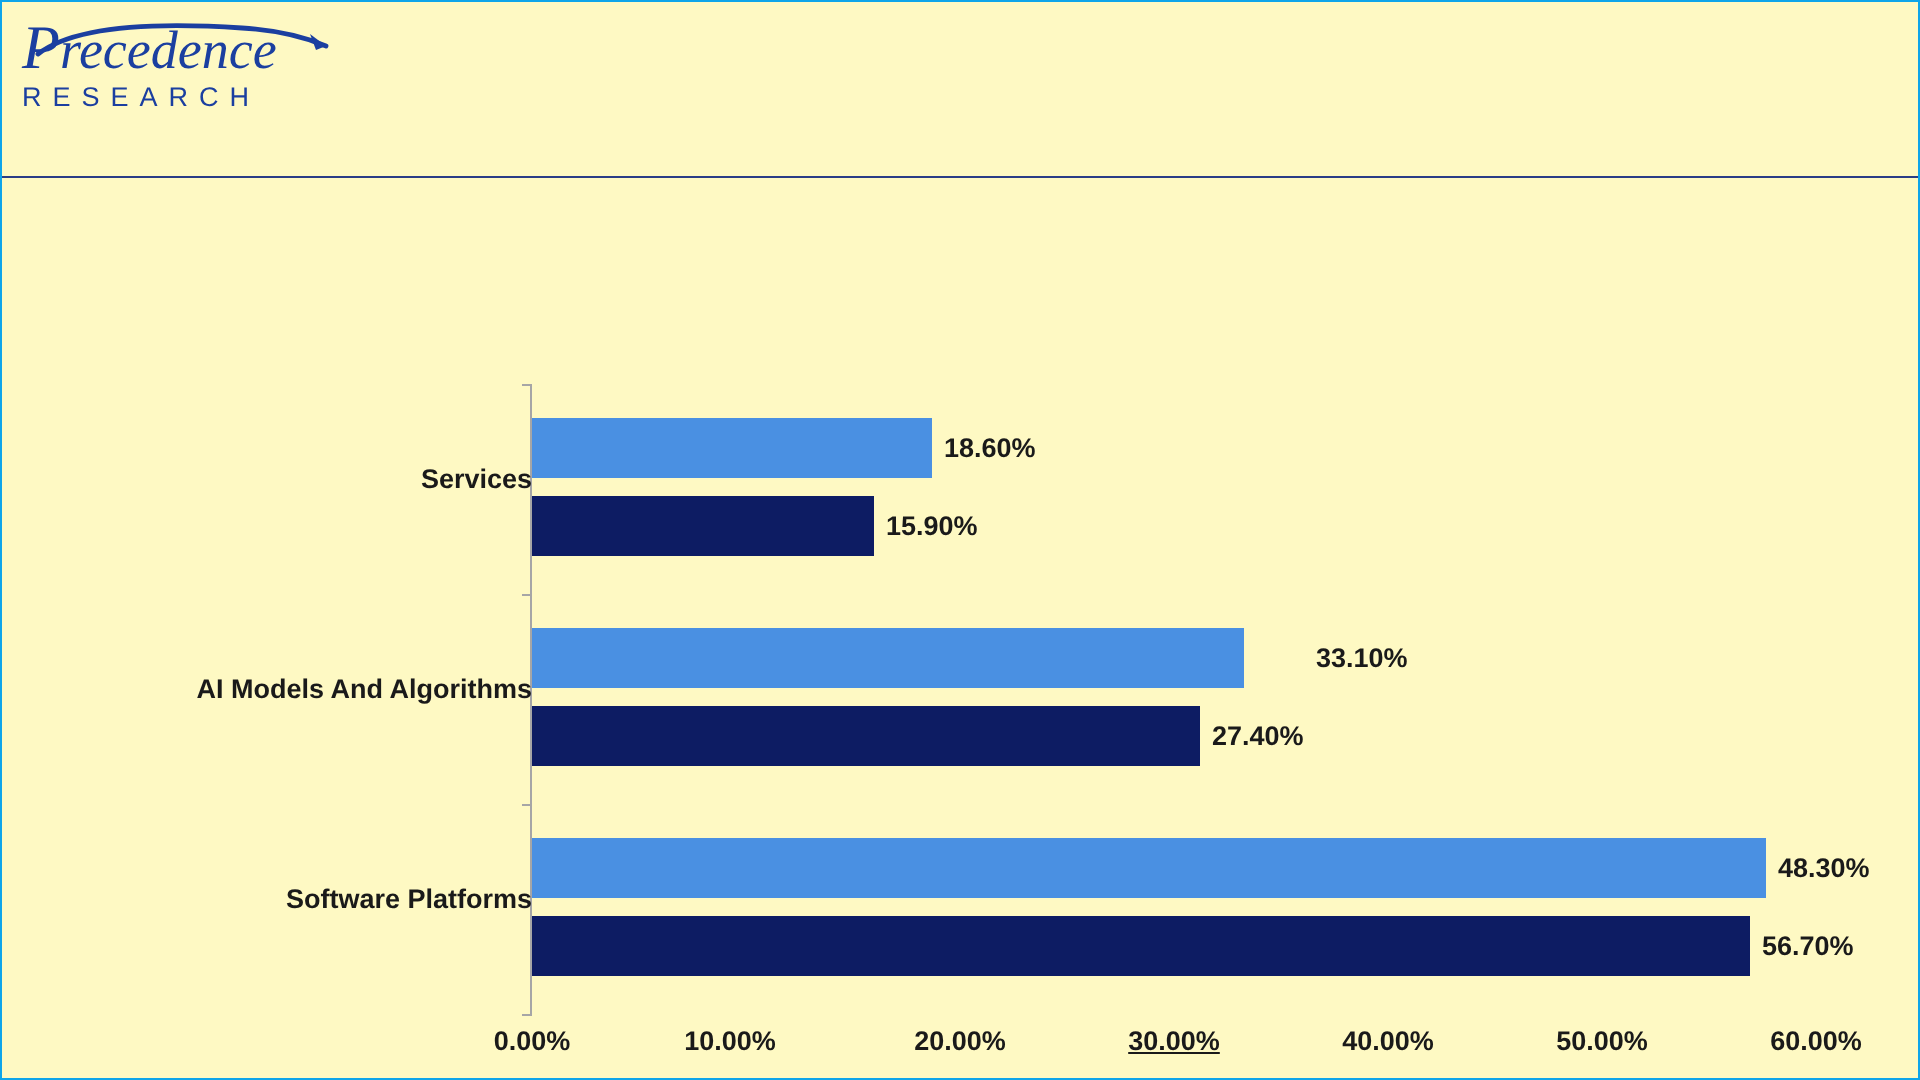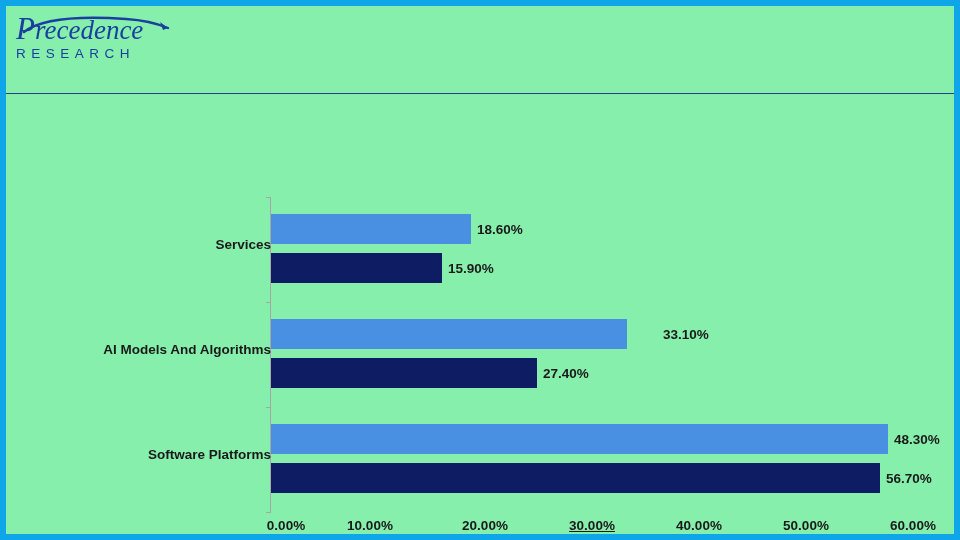--- a/index.html
+++ b/index.html
@@ -7,22 +7,22 @@
     padding: 0;
     background: #ffffff;
   }
   body {
     font-family: "Liberation Sans", sans-serif;
   }
   #page {
     position: relative;
     width: 960px;
     height: 540px;
-    background: #86efac;
-    border: 6px solid #0ea5e9;
+    background: #fef9c3;
+    border: 1px solid #0ea5e9;
     box-sizing: border-box;
     overflow: hidden;
   }
 
   
   #header {
     position: relative;
     height: 88px;
     border-bottom: 1px solid #2a3d86;
     box-sizing: border-box;
@@ -185,40 +185,40 @@
           <span class="bar-label" style="left:100%;">15.90%</span>
         </div>
       </div>
 
       <div class="group" style="top:113px;height:93px;">
         <div class="tick-mark" style="top:-8px;"></div>
         <div class="cat-label" style="top:32px;">AI Models And Algorithms</div>
         <div class="bar s2035" style="top:9px;width:356px;">
           <span class="bar-label" style="left:100%;padding-left:36px;">33.10%</span>
         </div>
-        <div class="bar s2025" style="top:48px;width:266px;">
+        <div class="bar s2025" style="top:48px;width:334px;">
           <span class="bar-label" style="left:100%;">27.40%</span>
         </div>
       </div>
 
       <div class="group" style="top:218px;height:93px;">
         <div class="tick-mark" style="top:-8px;"></div>
         <div class="cat-label" style="top:32px;">Software Platforms</div>
         <div class="bar s2035" style="top:9px;width:617px;">
           <span class="bar-label" style="left:100%;">48.30%</span>
         </div>
         <div class="bar s2025" style="top:48px;width:609px;">
           <span class="bar-label" style="left:100%;">56.70%</span>
         </div>
         <div class="tick-mark" style="top:97px;"></div>
       </div>
     </div>
 
     <div id="x-labels">
-      <div class="x-label" style="left:16px;">0.00%</div>
+      <div class="x-label" style="left:1px;">0.00%</div>
       <div class="x-label" style="left:100px;">10.00%</div>
       <div class="x-label" style="left:215px;">20.00%</div>
       <div class="x-label" style="left:322px;text-decoration:underline;">30.00%</div>
       <div class="x-label" style="left:429px;">40.00%</div>
       <div class="x-label" style="left:536px;">50.00%</div>
       <div class="x-label" style="left:643px;">60.00%</div>
     </div>
 
   </div>
 </div>

